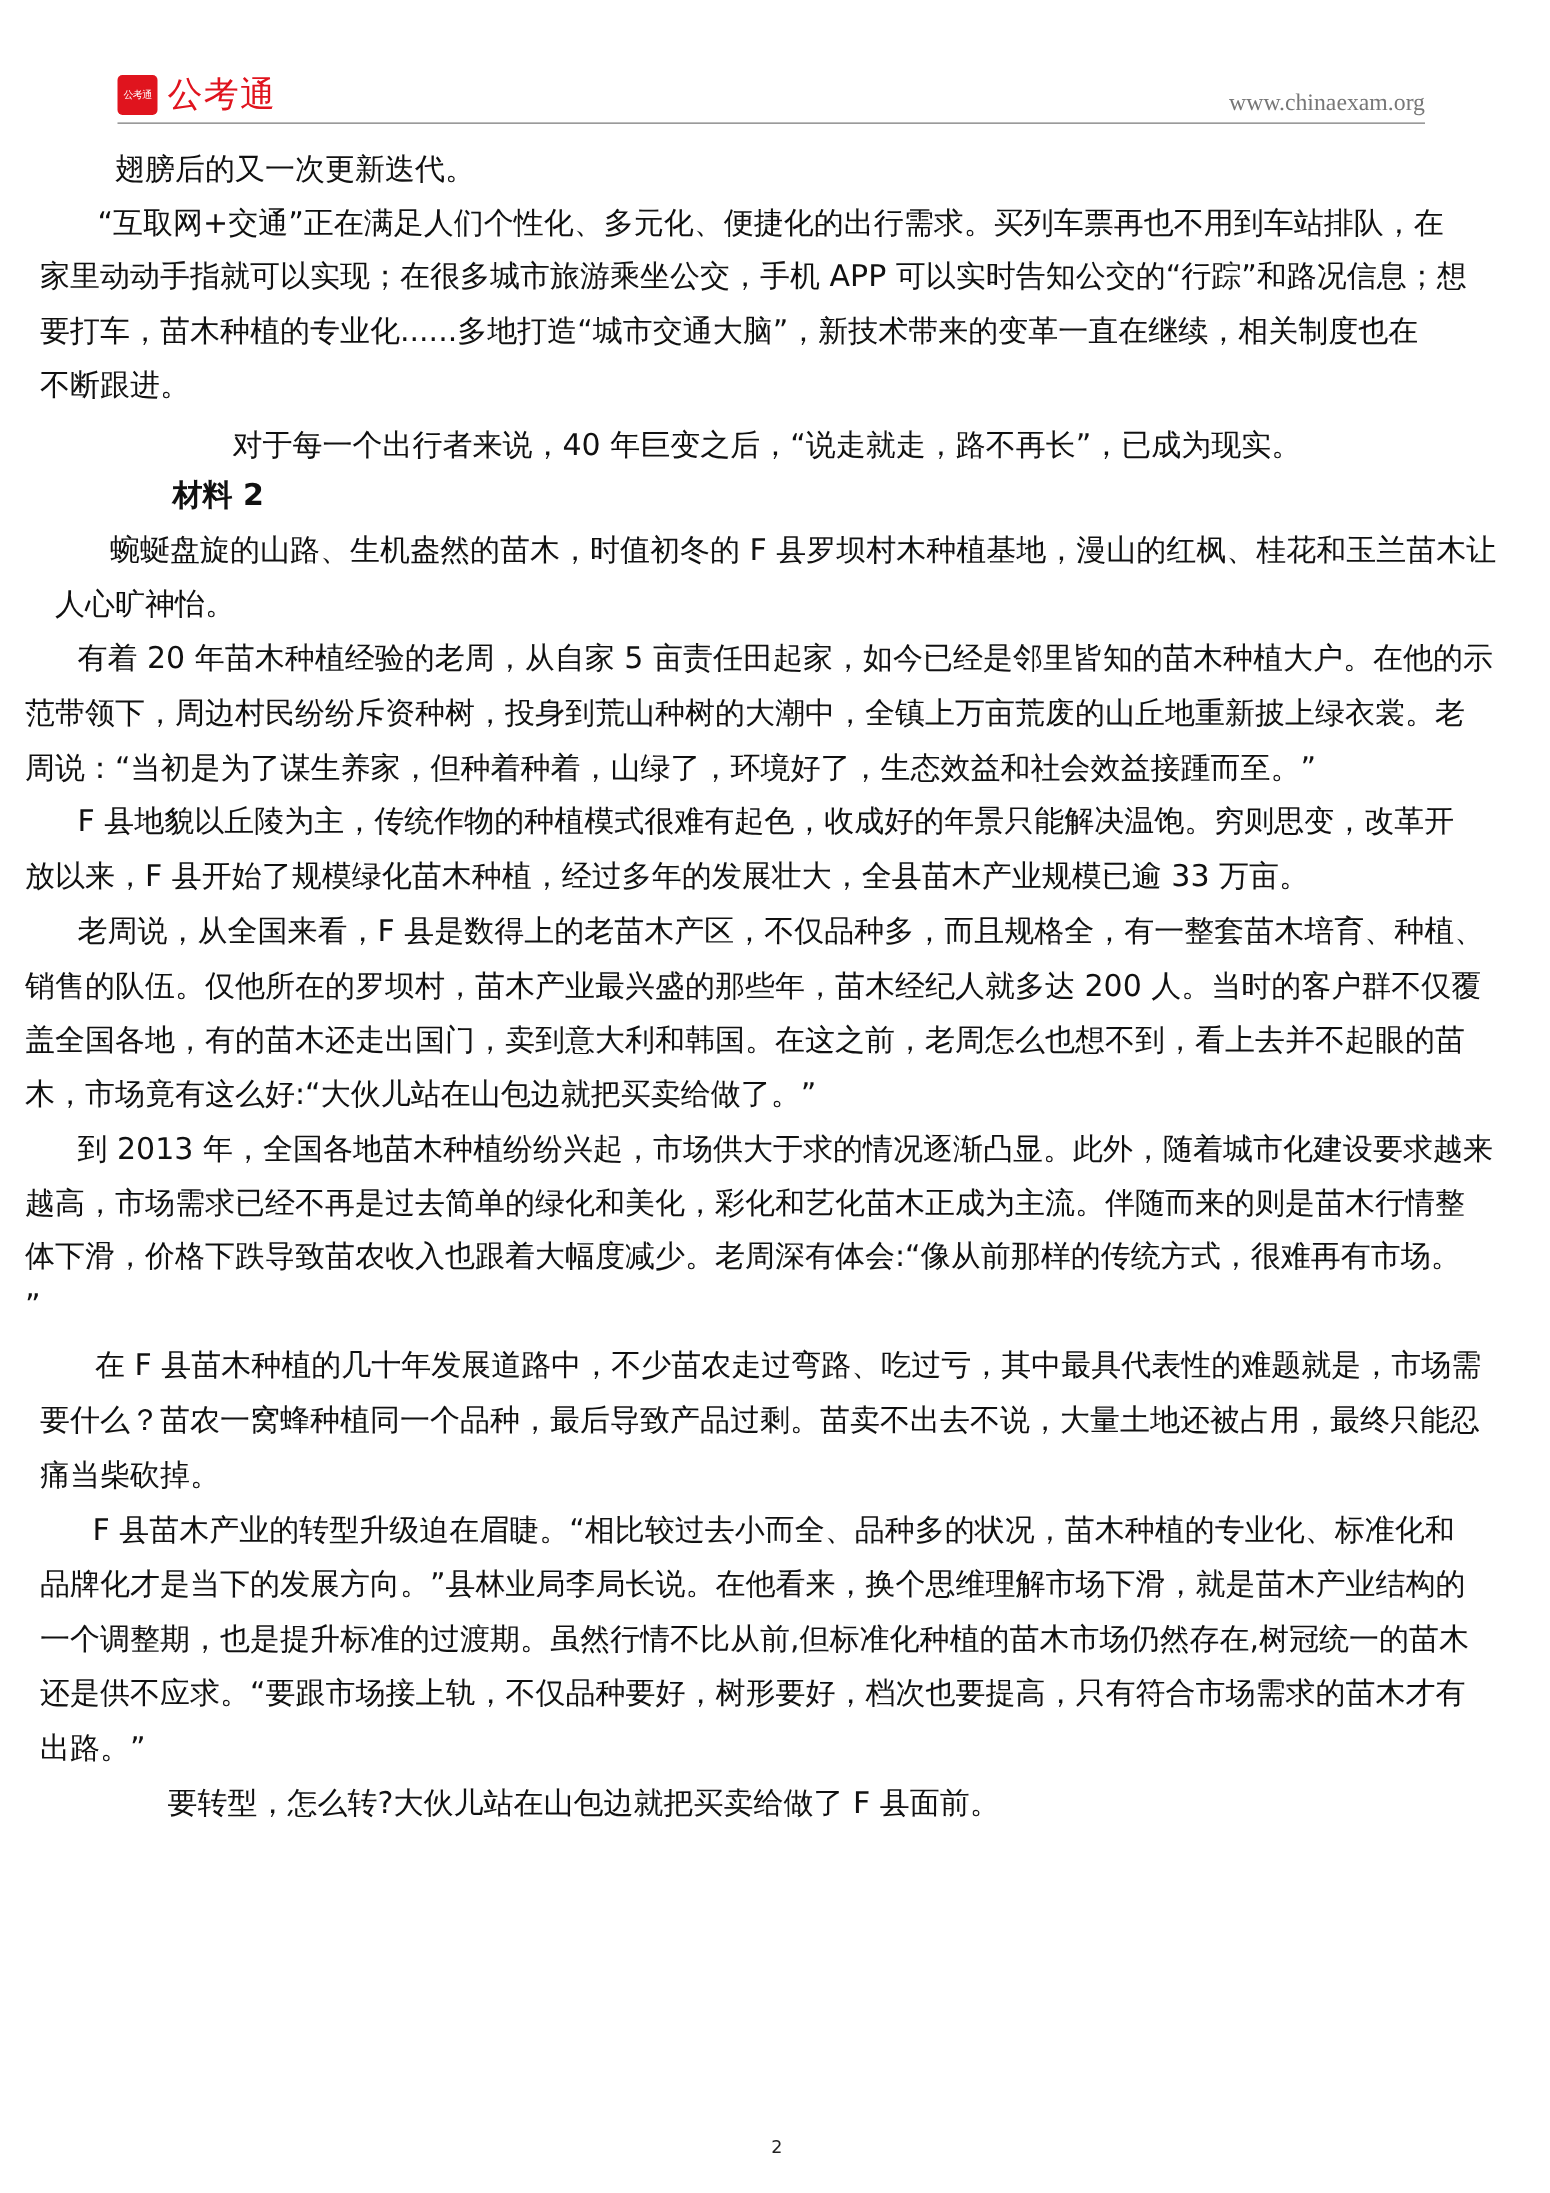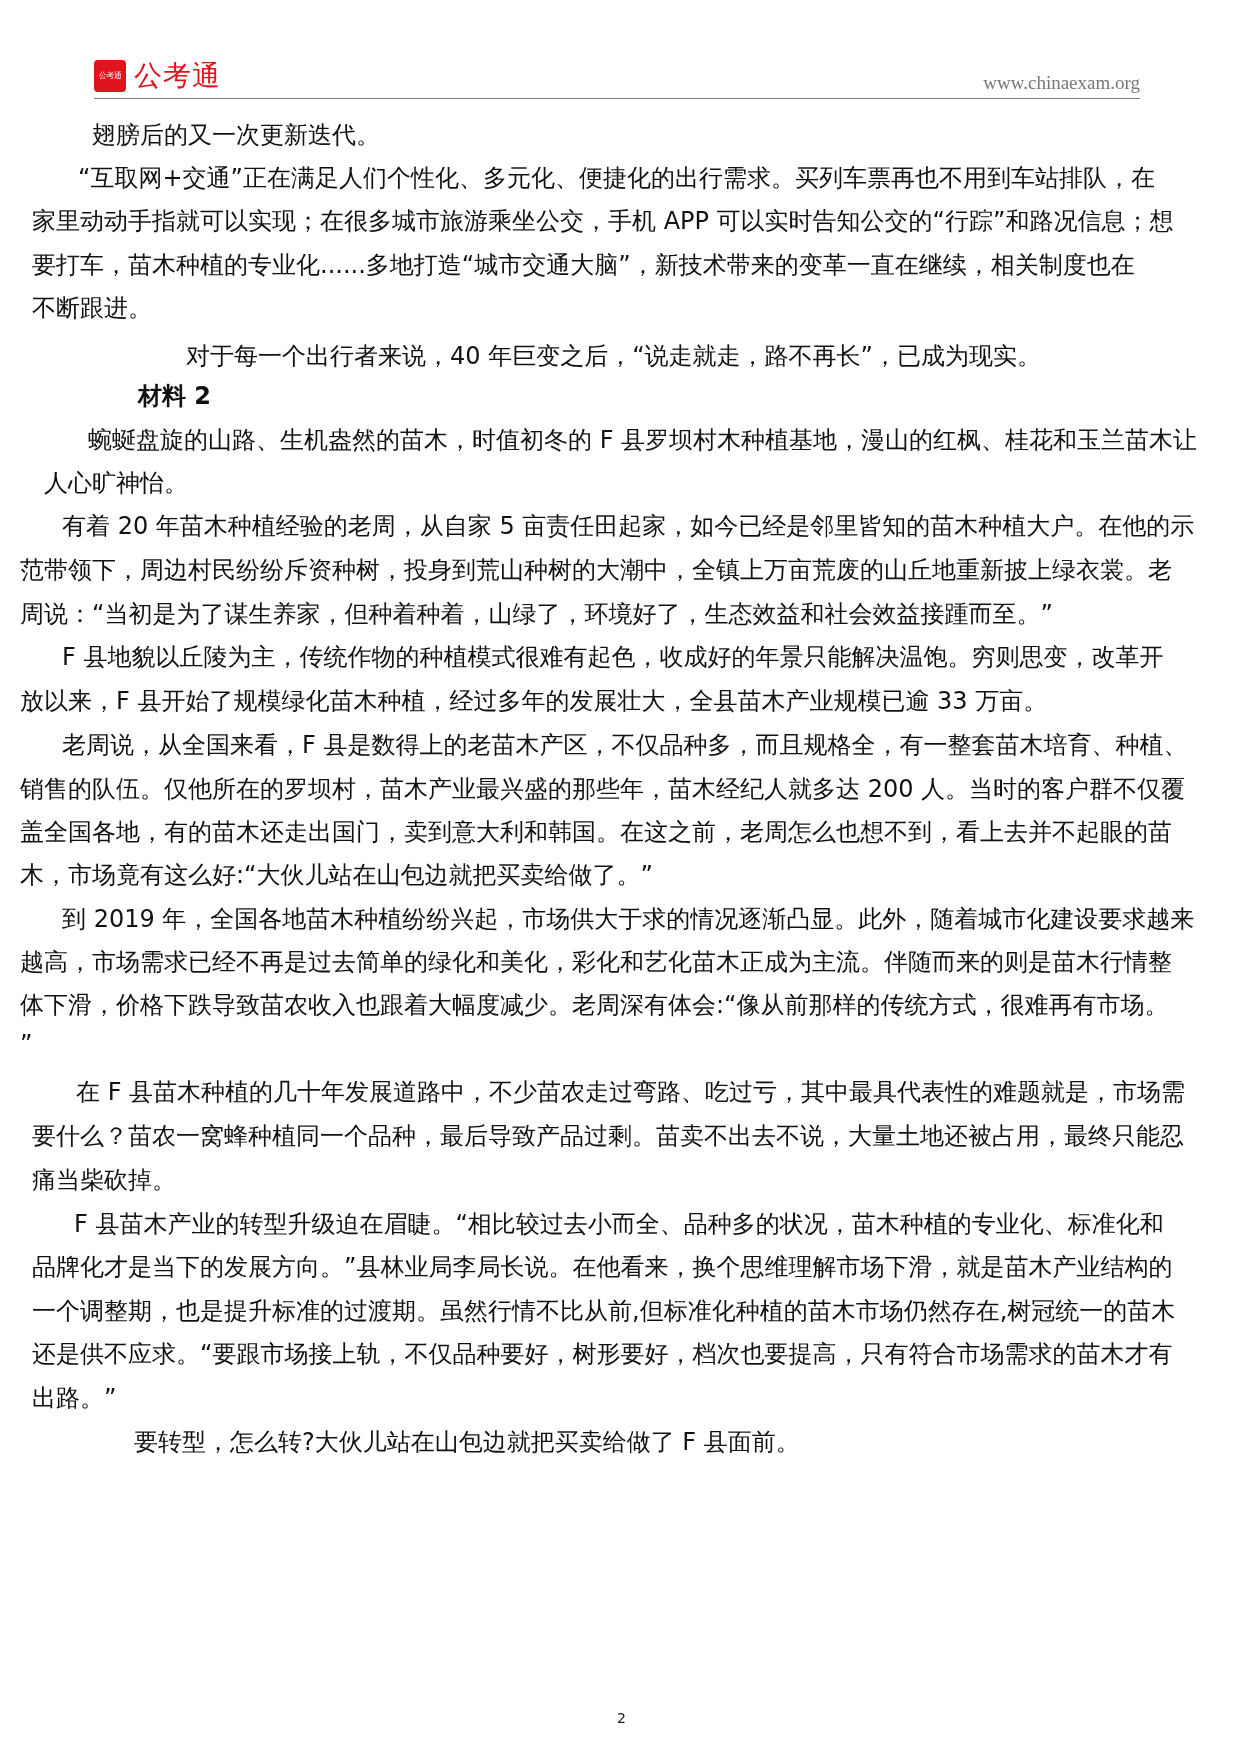--- a/index.html
+++ b/index.html
@@ -40,21 +40,21 @@
   <div class="line" style="left: 44px; top: 470px;">人心旷神怡。</div>
   <div class="line" style="left: 62px; top: 513px;">有着 20 年苗木种植经验的老周，从自家 5 亩责任田起家，如今已经是邻里皆知的苗木种植大户。在他的示</div>
   <div class="line" style="left: 20px; top: 557px;">范带领下，周边村民纷纷斥资种树，投身到荒山种树的大潮中，全镇上万亩荒废的山丘地重新披上绿衣裳。老</div>
   <div class="line" style="left: 20px; top: 601px;">周说：“当初是为了谋生养家，但种着种着，山绿了，环境好了，生态效益和社会效益接踵而至。”</div>
   <div class="line" style="left: 62px; top: 644px;">F 县地貌以丘陵为主，传统作物的种植模式很难有起色，收成好的年景只能解决温饱。穷则思变，改革开</div>
   <div class="line" style="left: 20px; top: 688px;">放以来，F 县开始了规模绿化苗木种植，经过多年的发展壮大，全县苗木产业规模已逾 33 万亩。</div>
   <div class="line" style="left: 62px; top: 732px;">老周说，从全国来看，F 县是数得上的老苗木产区，不仅品种多，而且规格全，有一整套苗木培育、种植、</div>
   <div class="line" style="left: 20px; top: 776px;">销售的队伍。仅他所在的罗坝村，苗木产业最兴盛的那些年，苗木经纪人就多达 200 人。当时的客户群不仅覆</div>
   <div class="line" style="left: 20px; top: 819px;">盖全国各地，有的苗木还走出国门，卖到意大利和韩国。在这之前，老周怎么也想不到，看上去并不起眼的苗</div>
   <div class="line" style="left: 20px; top: 862px;">木，市场竟有这么好:“大伙儿站在山包边就把买卖给做了。”</div>
-  <div class="line" style="left: 62px; top: 906px;">到 2019 年，全国各地苗木种植纷纷兴起，市场供大于求的情况逐渐凸显。此外，随着城市化建设要求越来</div>
+  <div class="line" style="left: 62px; top: 906px;">到 2013 年，全国各地苗木种植纷纷兴起，市场供大于求的情况逐渐凸显。此外，随着城市化建设要求越来</div>
   <div class="line" style="left: 20px; top: 949px;">越高，市场需求已经不再是过去简单的绿化和美化，彩化和艺化苗木正成为主流。伴随而来的则是苗木行情整</div>
   <div class="line" style="left: 20px; top: 992px;">体下滑，价格下跌导致苗农收入也跟着大幅度减少。老周深有体会:“像从前那样的传统方式，很难再有市场。</div>
   <div class="line" style="left: 20px; top: 1031px;">”</div>
   <div class="line" style="left: 76px; top: 1079px;">在 F 县苗木种植的几十年发展道路中，不少苗农走过弯路、吃过亏，其中最具代表性的难题就是，市场需</div>
   <div class="line" style="left: 32px; top: 1123px;">要什么？苗农一窝蜂种植同一个品种，最后导致产品过剩。苗卖不出去不说，大量土地还被占用，最终只能忍</div>
   <div class="line" style="left: 32px; top: 1167px;">痛当柴砍掉。</div>
   <div class="line" style="left: 74px; top: 1211px;">F 县苗木产业的转型升级迫在眉睫。“相比较过去小而全、品种多的状况，苗木种植的专业化、标准化和</div>
   <div class="line" style="left: 32px; top: 1254px;">品牌化才是当下的发展方向。”县林业局李局长说。在他看来，换个思维理解市场下滑，就是苗木产业结构的</div>
   <div class="line" style="left: 32px; top: 1298px;">一个调整期，也是提升标准的过渡期。虽然行情不比从前,但标准化种植的苗木市场仍然存在,树冠统一的苗木</div>
   <div class="line" style="left: 32px; top: 1341px;">还是供不应求。“要跟市场接上轨，不仅品种要好，树形要好，档次也要提高，只有符合市场需求的苗木才有</div>

